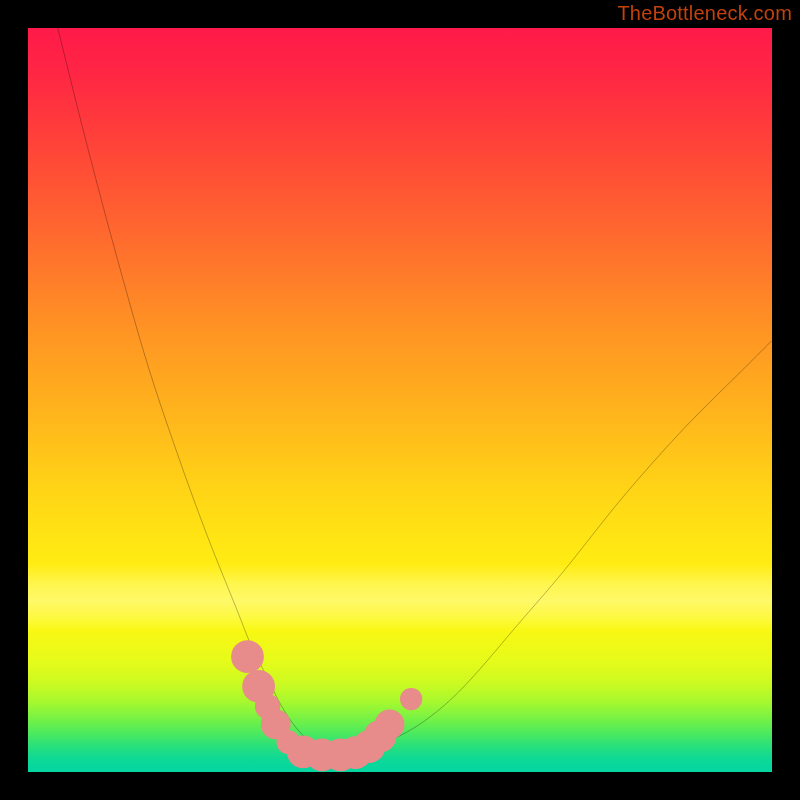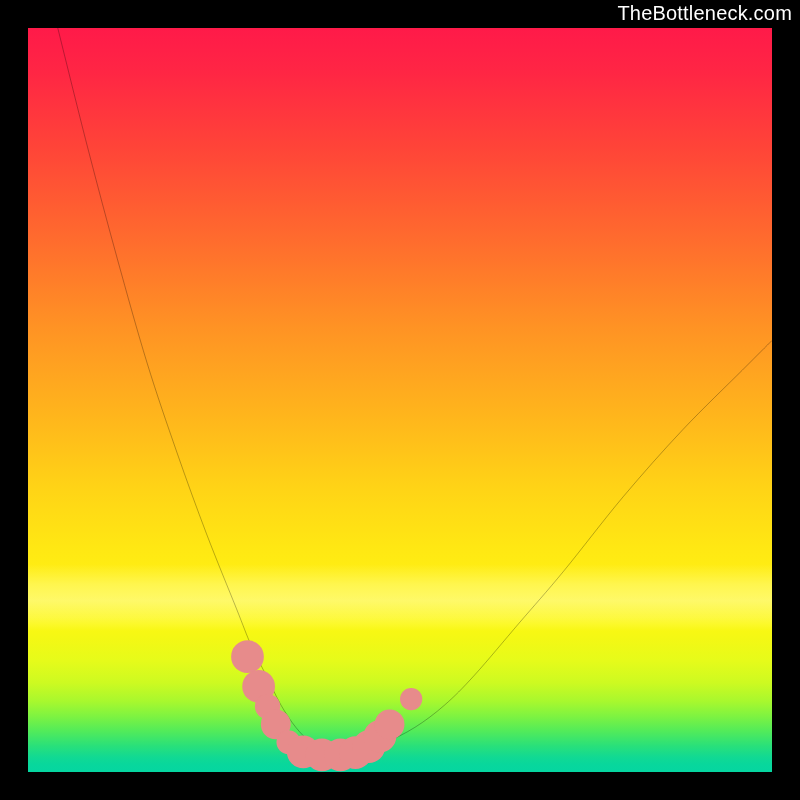--- a/index.html
+++ b/index.html
@@ -71,21 +71,21 @@
     );
   }
   svg.curve {
     position: absolute;
     inset: 0;
   }
   .watermark {
     position: absolute;
     top: 2px;
     right: 8px;
-    color: #ffffff;
+    color: #c2410c;
     font-size: 20px;
     letter-spacing: 0.2px;
     user-select: none;
     text-align: right;
   }
 </style>
 </head>
 <body>
 
 <div class="frame">

